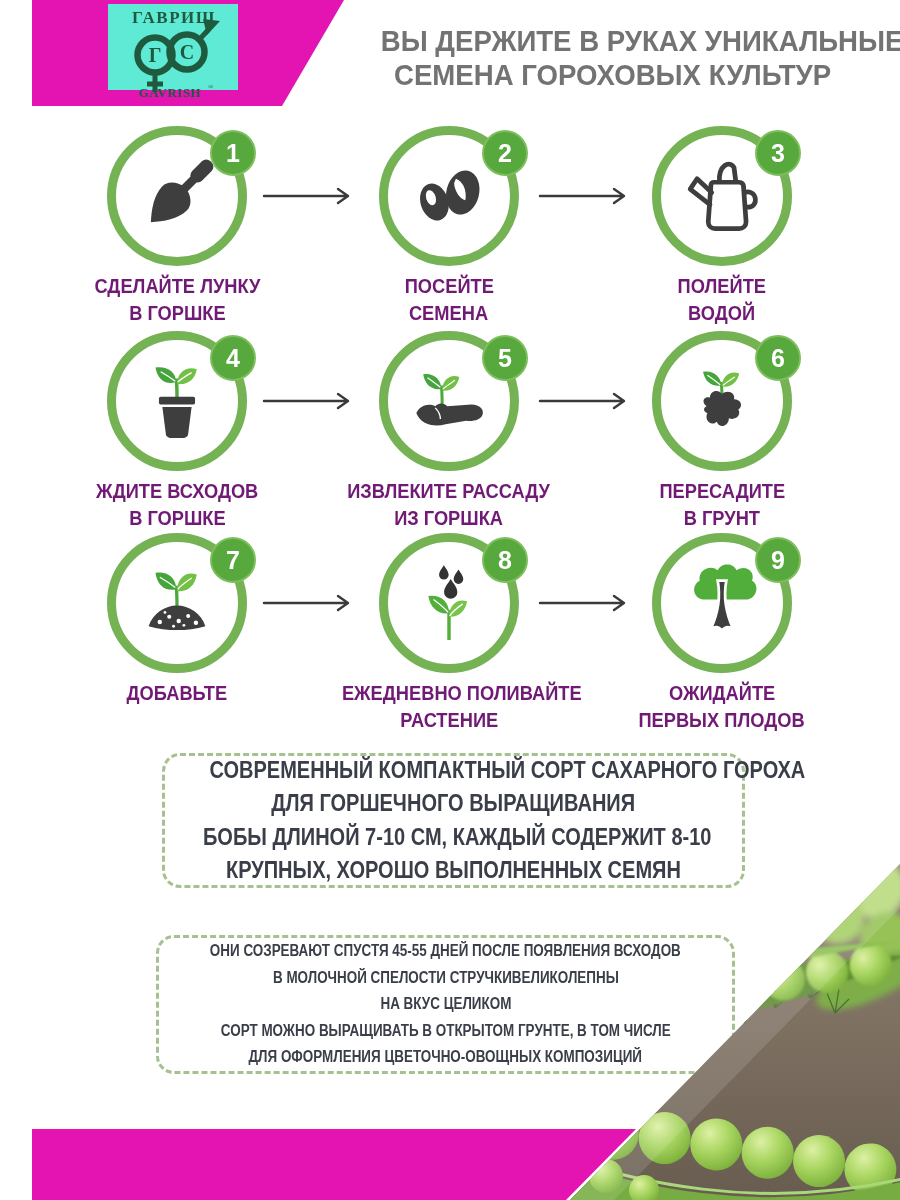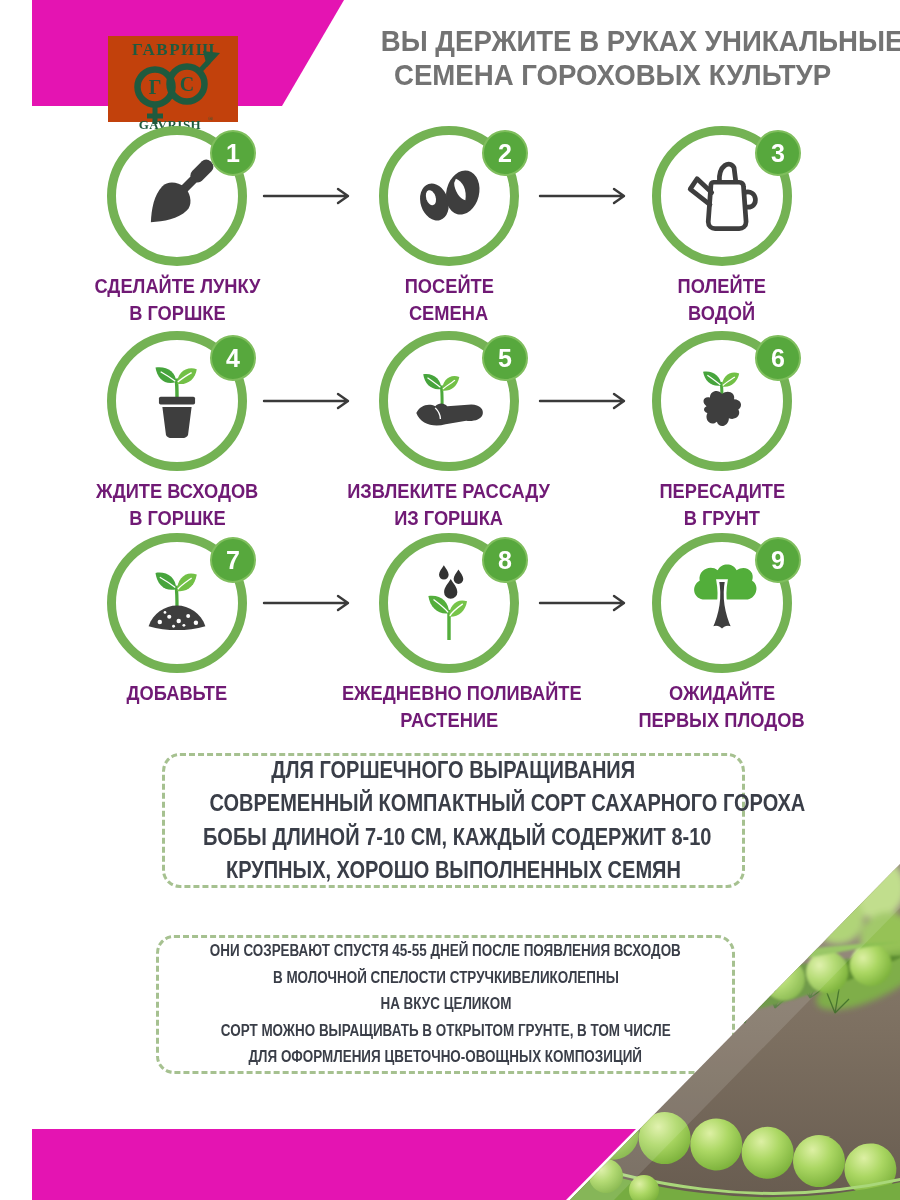--- a/index.html
+++ b/index.html
@@ -7,21 +7,21 @@
     width:900px;height:1200px;position:relative;overflow:hidden;
     background:#ffffff;font-family:"Liberation Sans",sans-serif;
   }
   .abs{position:absolute}
   .cond{display:inline-block;white-space:nowrap;transform:scaleX(var(--sx,.9));transform-origin:50% 50%}
 
   
   .hdr-band{left:32px;top:0;width:312px;height:106px;background:#E414B2;
     -webkit-clip-path:polygon(0 0,100% 0,calc(100% - 62px) 100%,0 100%);
     clip-path:polygon(0 0,100% 0,calc(100% - 62px) 100%,0 100%);}
-  .logo-box{left:108px;top:4px;width:130px;height:86px;background:#c2410c;margin-top:32px;}
+  .logo-box{left:108px;top:4px;width:130px;height:86px;background:#5eead4;}
   .title{left:358px;top:24px;width:510px;text-align:center;color:#737373;
     font-weight:bold;font-size:30px;line-height:34px;}
   .title .cond{--sx:.92}
 
   
   .cell{width:250px;text-align:center}
   .ring{width:140px;height:140px;box-sizing:border-box;border:9px solid #74B254;
     border-radius:50%;margin:0 auto;position:relative;background:#fff;
     display:flex;align-items:center;justify-content:center;}
   .badge{position:absolute;left:94px;top:-5px;width:46px;height:46px;box-sizing:border-box;
@@ -294,22 +294,22 @@
       <path d="M2,9 L84,9 M76,2 L86,9 L76,16" stroke="#3a3a3a" stroke-width="2.4" fill="none" stroke-linecap="round" stroke-linejoin="round"></path>
     </svg>
 </div>
 <div class="abs arrow" style="left:538px;top:594px">
   <svg width="96" height="18">
       <path d="M2,9 L84,9 M76,2 L86,9 L76,16" stroke="#3a3a3a" stroke-width="2.4" fill="none" stroke-linecap="round" stroke-linejoin="round"></path>
     </svg>
 </div>
 
 <div class="abs ibox ibox1">
+  <div><span class="cond">СОВРЕМЕННЫЙ КОМПАКТНЫЙ СОРТ САХАРНОГО ГОРОХА</span></div>
   <div><span class="cond">ДЛЯ ГОРШЕЧНОГО ВЫРАЩИВАНИЯ</span></div>
-  <div><span class="cond">СОВРЕМЕННЫЙ КОМПАКТНЫЙ СОРТ САХАРНОГО ГОРОХА</span></div>
   <div><span class="cond">БОБЫ ДЛИНОЙ 7-10 СМ, КАЖДЫЙ СОДЕРЖИТ 8-10</span></div>
   <div><span class="cond">КРУПНЫХ, ХОРОШО ВЫПОЛНЕННЫХ СЕМЯН</span></div>
 </div>
 
 <div class="abs ibox ibox2">
   <div><span class="cond">ОНИ СОЗРЕВАЮТ СПУСТЯ 45-55 ДНЕЙ ПОСЛЕ ПОЯВЛЕНИЯ ВСХОДОВ</span></div>
   <div><span class="cond">В МОЛОЧНОЙ СПЕЛОСТИ СТРУЧКИВЕЛИКОЛЕПНЫ</span></div>
   <div><span class="cond">НА ВКУС ЦЕЛИКОМ</span></div>
   <div><span class="cond">СОРТ МОЖНО ВЫРАЩИВАТЬ В ОТКРЫТОМ ГРУНТЕ, В ТОМ ЧИСЛЕ</span></div>
   <div><span class="cond">ДЛЯ ОФОРМЛЕНИЯ ЦВЕТОЧНО-ОВОЩНЫХ КОМПОЗИЦИЙ</span></div>

